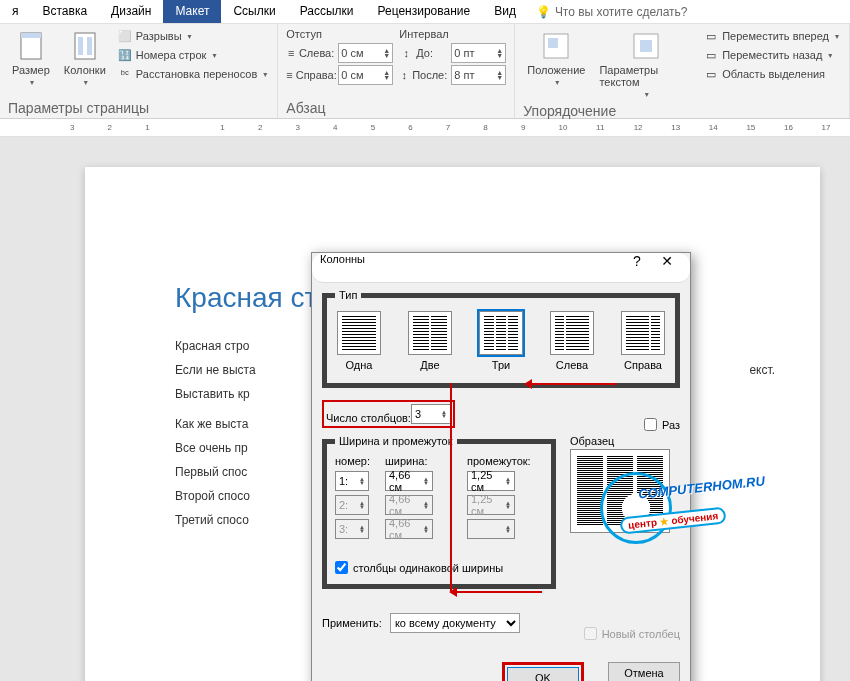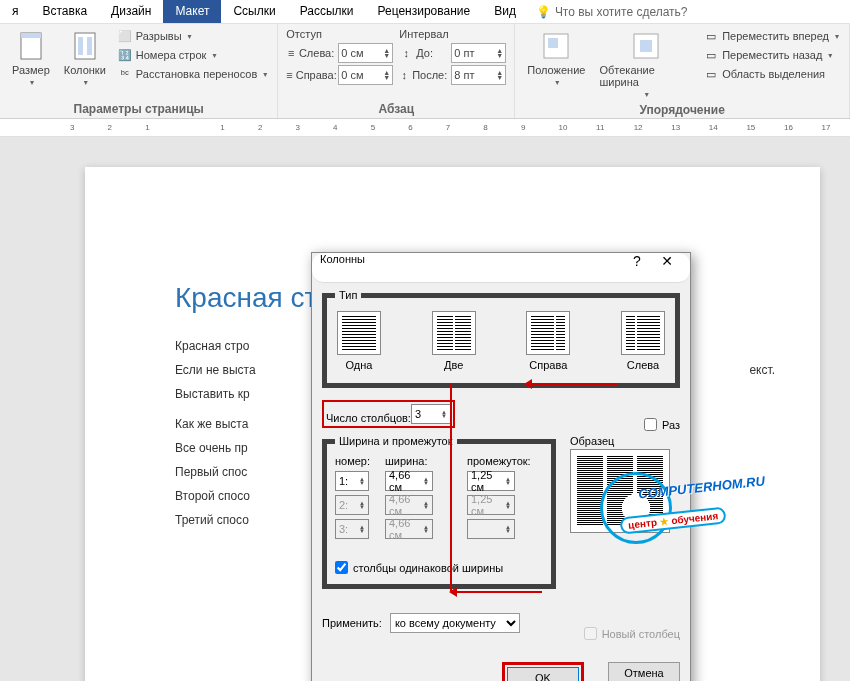--- a/index.html
+++ b/index.html
@@ -6,21 +6,21 @@
 body { background: #fff; width: 850px; height: 681px; overflow: hidden; position: relative; }
 
 .menubar { display:flex; height:24px; background:#fff; border-bottom:1px solid #e1e1e1; font-size:12px; }
 .menubar .tab { padding:4px 12px; cursor:pointer; }
 .menubar .tab.active { background:#2b579a; color:#fff; }
 .tell-me { display:flex; align-items:center; gap:4px; padding:0 8px; color:#666; }
 .bulb { color:#f4b400; }
 
 .ribbon { height:95px; background:#f3f3f3; border-bottom:1px solid #d0d0d0; display:flex; font-size:11px; color:#444; }
 .rgroup { border-right:1px solid #e0e0e0; padding:4px 8px 0; display:flex; flex-direction:column; position:relative; }
-.rgroup-title { text-align:center; font-size:12px; color:#666; margin-top:auto; padding:2px 0;font-weight:bold; }
+.rgroup-title { font-size:14px; color:#666; margin-top:auto; padding:2px 0; }
 .rgroup-body { flex:1; display:flex; gap:6px; }
 .big-btn { display:flex; flex-direction:column; align-items:center; gap:2px; padding:2px 4px; }
 .big-btn .icon { width:32px; height:32px; display:flex; align-items:center; justify-content:center; }
 .small-list { display:flex; flex-direction:column; gap:3px; }
 .small-item { display:flex; align-items:center; gap:4px; white-space:nowrap; padding:1px 2px; }
 .mini-icon { width:14px; height:14px; display:inline-flex; align-items:center; justify-content:center; }
 .drop { font-size:8px; color:#666; margin-left:2px; }
 
 .field-row { display:flex; align-items:center; gap:4px; margin:2px 0; }
 .field-row label { width:48px; text-align:left; display:flex; align-items:center; gap:3px;}
@@ -206,21 +206,21 @@
           <span>Положение</span>
           <span class="drop">▾</span>
         </div>
       <div class="big-btn">
           <span class="icon">
             <svg width="28" height="28">
               <rect x="2" y="2" width="24" height="24" fill="#fff" stroke="#aaa"></rect>
               <rect x="8" y="8" width="12" height="12" fill="#c5d8f0"></rect>
             </svg>
           </span>
-          <span>Обтекание ширина</span>
+          <span>Параметры текстом</span>
           <span class="drop">▾</span>
         </div>
       <div class="small-list">
         <div class="small-item">
             <span class="mini-icon">▭</span>
             <span>Переместить вперед</span>
             <span class="drop">▾</span>
           </div>
         <div class="small-item">
             <span class="mini-icon">▭</span>
@@ -293,32 +293,40 @@
               <span>Одна</span>
             </div>
           <div class="preset">
               <div class="preset-icon">
                 <div class="col"></div>
                 <div class="col"></div>
               </div>
               <span>Две</span>
             </div>
           <div class="preset">
-              <div class="preset-icon">
-                <div class="col"></div>
-                <div class="col narrow"></div>
-              </div>
-              <span>Справа</span>
+              <div class="preset-icon sel">
+                <div class="col"></div>
+                <div class="col"></div>
+                <div class="col"></div>
+              </div>
+              <span>Три</span>
             </div>
           <div class="preset">
               <div class="preset-icon">
                 <div class="col narrow"></div>
                 <div class="col"></div>
               </div>
               <span>Слева</span>
+            </div>
+          <div class="preset">
+              <div class="preset-icon">
+                <div class="col"></div>
+                <div class="col narrow"></div>
+              </div>
+              <span>Справа</span>
             </div>
         </div>
       </fieldset>
 
       <div class="row">
         <span class="hl-red" style="display:flex;align-items:flex-end;gap:0">
           <span>Число столбцов:</span>
           <div class="num-input" style="width:40px">
               <span>3</span>
               <span class="spin">▲<br>▼</span>

